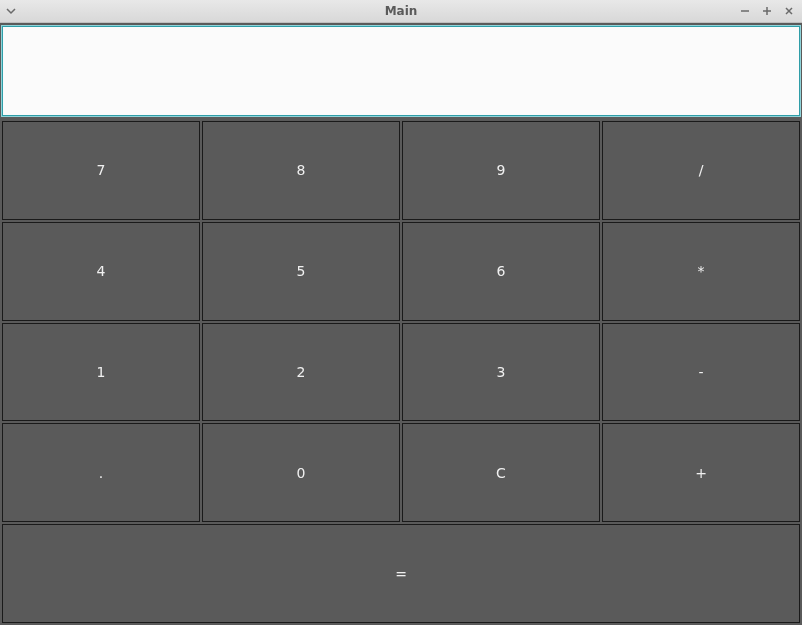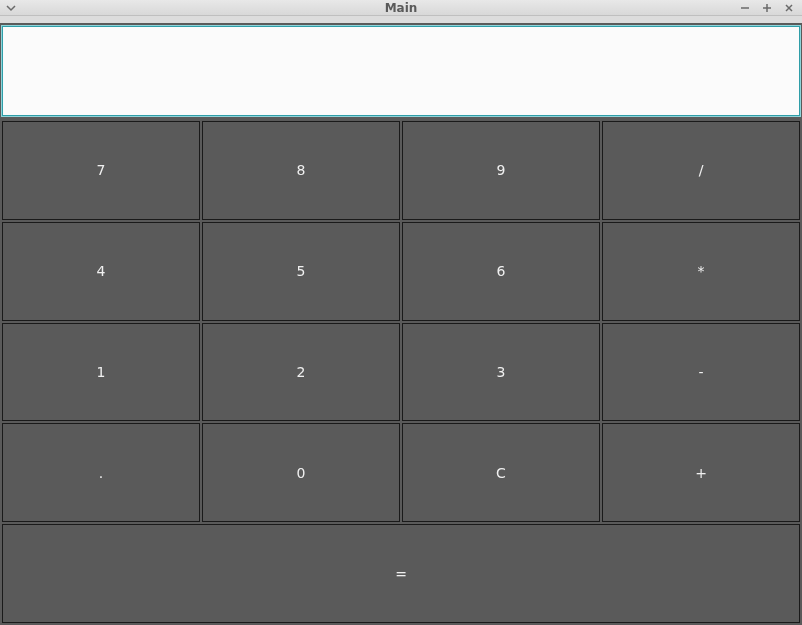--- a/index.html
+++ b/index.html
@@ -8,21 +8,21 @@
       box-sizing: border-box;
     }
     body {
       width: 802px;
       height: 625px;
       font-family: "DejaVu Sans", "Liberation Sans", Arial, sans-serif;
       background: #dcdcdc;
       overflow: hidden;
     }
     .titlebar {
-      height: 16px;
+      height: 23px;
       background: linear-gradient(to bottom, #e8e8e8, #d8d8d8);
       border-bottom: 1px solid #bfbfbf;
       display: flex;
       align-items: center;
       position: relative;
       font-size: 12px;
       color: #5a5a5a;
     }
     .titlebar-left {
       position: absolute;

